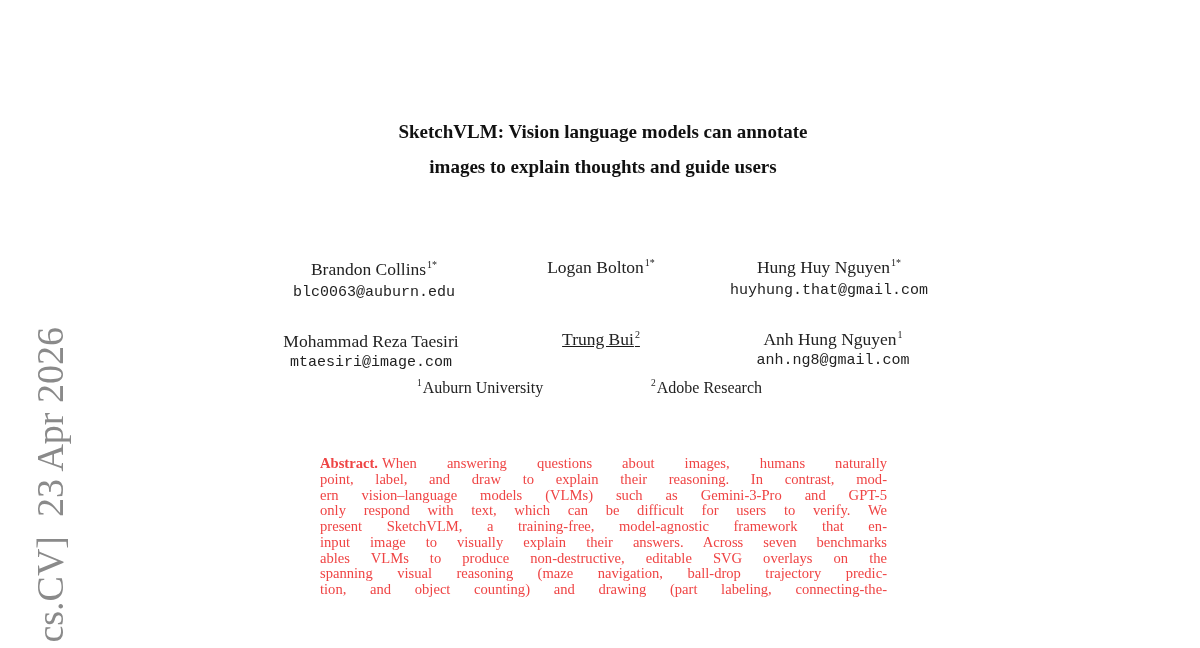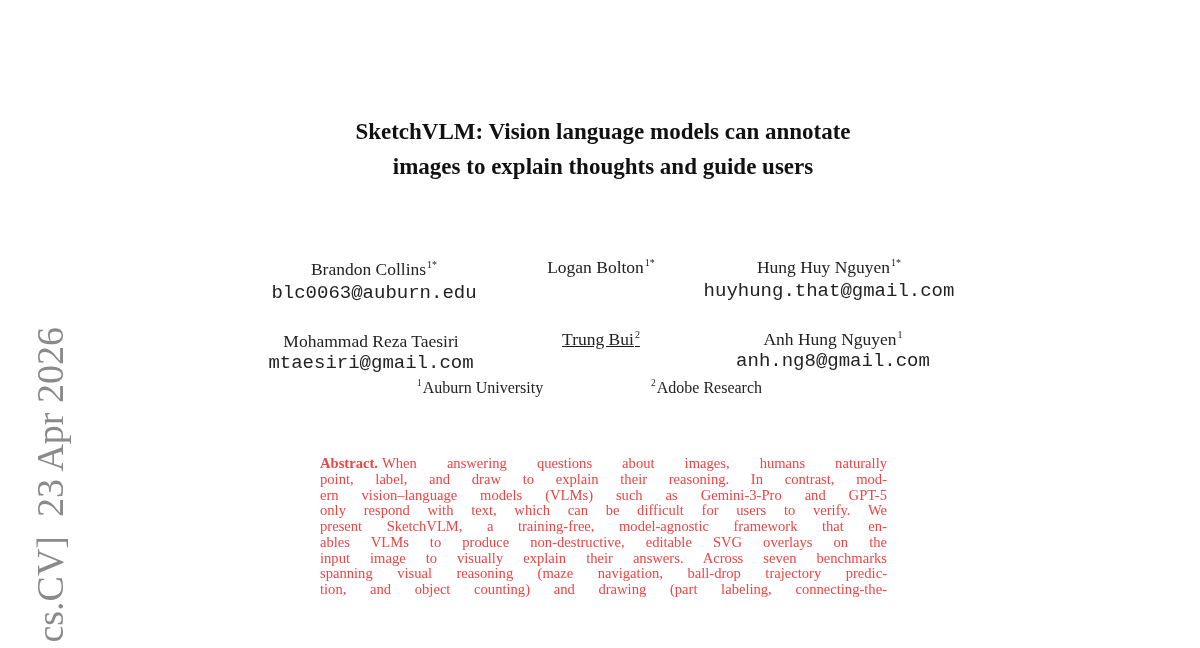--- a/index.html
+++ b/index.html
@@ -21,21 +21,21 @@
       width: 1200px; height: 648px;
     }
     .title {
       position: absolute;
       left: 200px;
       width: 806px;
       top: 114px;
       text-align: center;
       font-family: "Liberation Serif", "DejaVu Serif", serif;
       font-weight: bold;
-      font-size: 23px;
+      font-size: 19px;
       line-height: 35px;
       color: #111;
       margin: 0;
     }
     .title span { display: block; white-space: nowrap; }
 
     .author {
       position: absolute;
       width: 260px;
       text-align: center;
@@ -51,21 +51,21 @@
     }
     .author .name sup {
       font-size: 10px;
       vertical-align: 7px;
       line-height: 0;
       margin-left: 1px;
     }
     .author .email {
       display: block;
       font-family: "Liberation Mono", "DejaVu Sans Mono", monospace;
-      font-size: 19px;
+      font-size: 15px;
       line-height: 16px;
       color: #222;
       white-space: nowrap;
     }
     .row1 .name { margin-top: 0; }
     .row1 .email { margin-top: 6px; }
     .row2 .email { margin-top: 4px; }
 
     .affil {
       position: absolute;
@@ -139,21 +139,21 @@
   <div class="author row1" style="left:471px; top:236px;">
     <span class="name"><span>Logan Bolton</span><sup>1*</sup></span>
   </div>
   <div class="author row1" style="left:699px; top:236px;">
     <span class="name"><span>Hung Huy Nguyen</span><sup>1*</sup></span>
     <span class="email">huyhung.that@gmail.com</span>
   </div>
 
   <div class="author row2" style="left:241px; top:310px;">
     <span class="name"><span>Mohammad Reza Taesiri</span></span>
-    <span class="email">mtaesiri@gmail.com</span>
+    <span class="email">mtaesiri@image.com</span>
   </div>
   <div class="author row2" style="left:471px; top:308px;text-decoration:underline;">
     <span class="name"><span>Trung Bui</span><sup>2</sup></span>
   </div>
   <div class="author row2" style="left:703px; top:308px;">
     <span class="name"><span>Anh Hung Nguyen</span><sup>1</sup></span>
     <span class="email">anh.ng8@gmail.com</span>
   </div>
 
   <div class="affil" style="left:417px;">
@@ -162,19 +162,19 @@
   <div class="affil" style="left:651px;">
     <sup>2</sup><span>Adobe Research</span>
   </div>
 
   <div class="abstract">
     <span class="line"><span class="label">Abstract.</span><span>When answering questions about images, humans naturally</span></span>
     <span class="line">point, label, and draw to explain their reasoning. In contrast, mod-</span>
     <span class="line">ern vision–language models (VLMs) such as Gemini-3-Pro and GPT-5</span>
     <span class="line">only respond with text, which can be difficult for users to verify. We</span>
     <span class="line">present SketchVLM, a training-free, model-agnostic framework that en-</span>
+    <span class="line">input image to visually explain their answers. Across seven benchmarks</span>
     <span class="line">ables VLMs to produce non-destructive, editable SVG overlays on the</span>
-    <span class="line">input image to visually explain their answers. Across seven benchmarks</span>
     <span class="line">spanning visual reasoning (maze navigation, ball-drop trajectory predic-</span>
     <span class="line">tion, and object counting) and drawing (part labeling, connecting-the-</span>
   </div>
 
 </div>
 
 </body></html>

